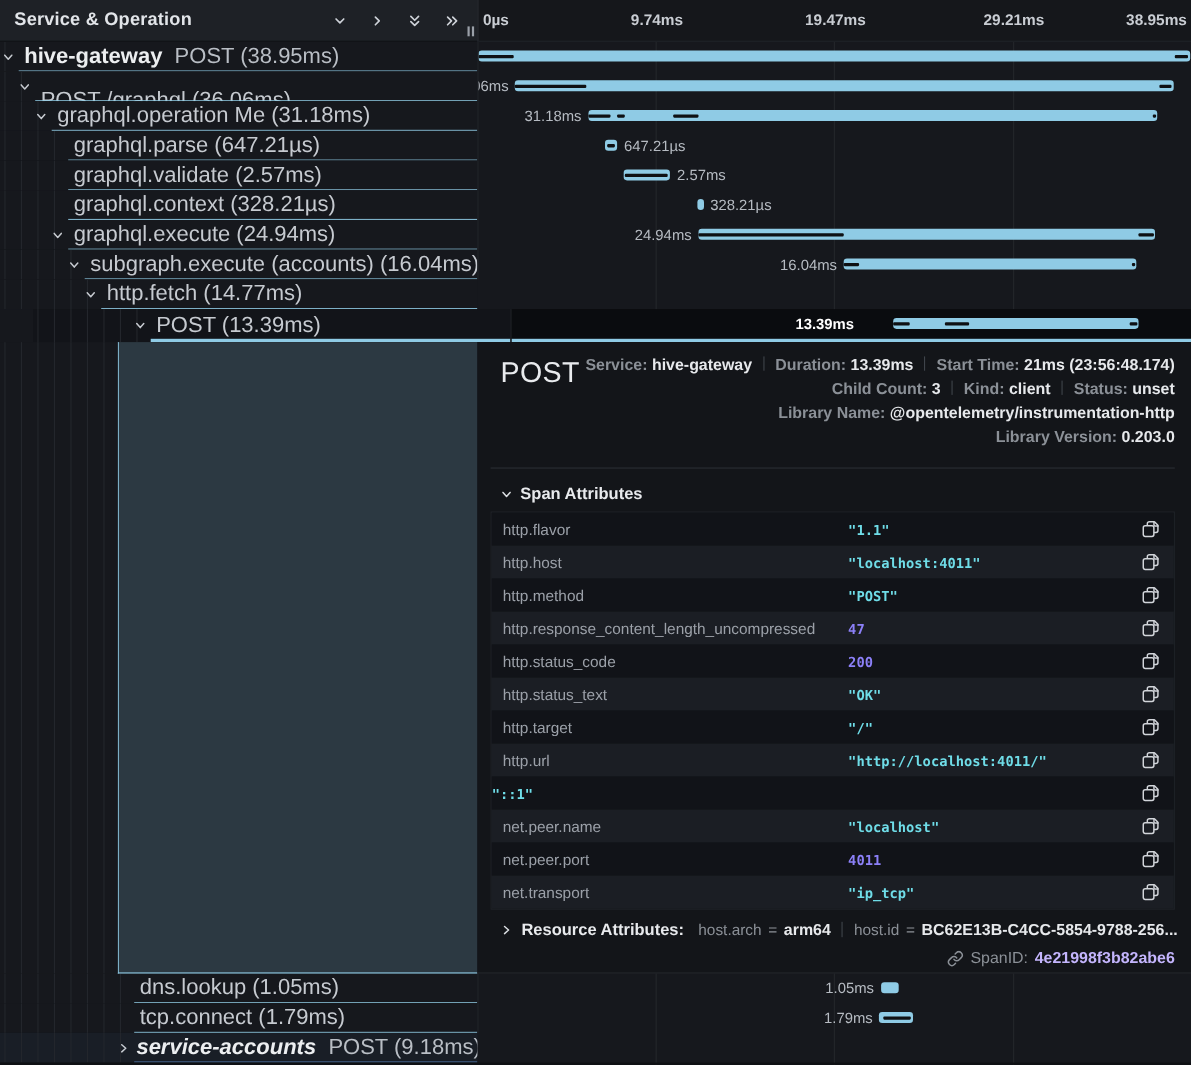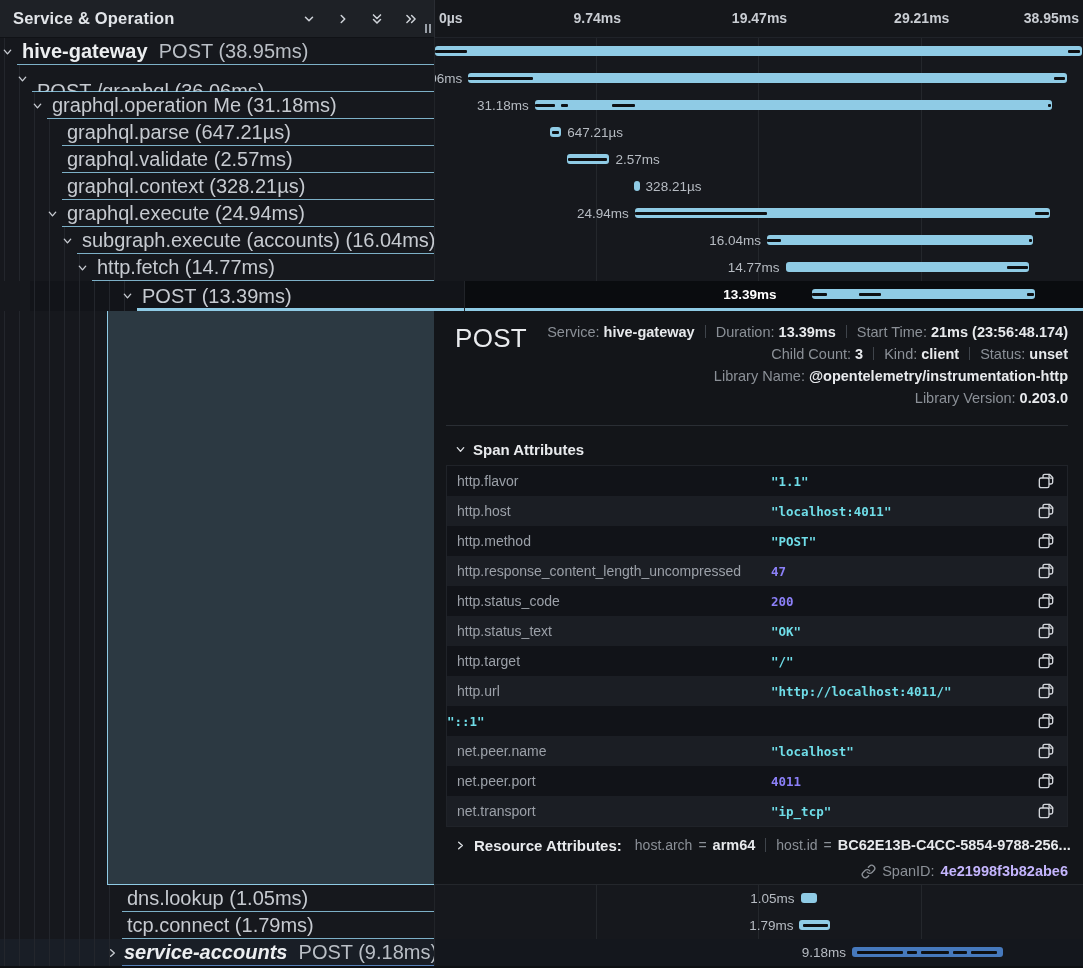--- a/index.html
+++ b/index.html
@@ -54,21 +54,21 @@
   .sel-border { position:absolute; bottom:0; height:3px; right:0; background:#8fcbe5; z-index:4; }
   
   .detail { display:flex; height:574px; position:relative; z-index:3; }
   .d-indent { width:107px; flex:0 0 107px; position:relative; background:#16181d; }
   .d-box { width:327px; flex:0 0 327px; background:#2c3942; border-left:1px solid #8fcbe5; border-bottom:1px solid #8fcbe5; }
   .d-content { flex:0 0 649px; width:649px; overflow:hidden; background:#131519; border-bottom:1px solid #24272c; padding:10px 15px 0 12px; color:#c9cdd3; }
   .d-head { display:flex; align-items:flex-start; }
   .d-title { font-size:26px; font-weight:500; color:#e9ebee; padding:2px 0 0 9px; letter-spacing:.3px; }
   .d-meta { margin-left:auto; text-align:right; font-size:14.5px; }
   .d-meta-row { height:22px; line-height:22px; white-space:nowrap; }
-  .m-label { color:#8b9097; }
+  .m-label { color:#8b9097;font-weight:bold; }
   .m-value { color:#e7e9ec; font-weight:700; }
   .m-sep { display:inline-block; width:1px; height:13px; background:#3f444b; margin:0 10px; vertical-align:-1px; }
   .d-divider { height:1px; background:#2a2e34; margin-top:16px; }
   .sec-head { display:flex; align-items:center; gap:7px; margin-top:14px; height:18px; padding-left:9px; }
   .sec-head .chev { color:#dadde1; display:flex; }
   .sec-title { font-size:15px; font-weight:700; color:#e8eaed; }
   .attr-table { margin-top:7px; border:1px solid #202329; }
   .attr-row { display:flex; align-items:center; height:30px; --rowbg:#111318; background:var(--rowbg);justify-content:center; }
   .attr-row:nth-child(even) { --rowbg:#1b1e24; }
   .attr-key { width:324px; padding-left:10px; font-size:14px; color:#9ba0a8; overflow:hidden; white-space:nowrap; }
@@ -293,25 +293,20 @@
           <i class="guide" style="left: 64px;"></i>
           <i class="guide" style="left: 79px;"></i>
           <span class="twisty" style="left: 76px;">
             <svg width="11" height="11" viewBox="0 0 24 24" fill="none" stroke="currentColor" stroke-width="3" stroke-linecap="round" stroke-linejoin="round">
               <polyline points="5 8 12 16 19 8"></polyline>
             </svg>
           </span>
           <span class="lbl" style="left: 97px;"><span class="op-only">http.fetch (14.77ms)</span></span>
           <i class="name-border" style="left: 92px; background: rgba(143, 203, 229, 0.85);"></i>
         </div>
-        <div class="cell-tl">
-          <div class="bar" style="left: 350.577px; width: 242.938px; background: rgb(143, 203, 229);"></div>
-          <div class="stripe" style="left: 571.853px; width: 21.1612px; background: rgb(14, 16, 19);"></div>
-          <span class="dur" style="right: 303.423px;">14.77ms</span>
-        </div>
       </div>
       <div class="row selected">
         <div class="cell-name">
           <i class="guide" style="left: 4px;"></i>
           <i class="guide" style="left: 19px;"></i>
           <i class="guide" style="left: 34px;"></i>
           <i class="guide" style="left: 49px;"></i>
           <i class="guide" style="left: 64px;"></i>
           <i class="guide" style="left: 79px;"></i>
           <i class="guide" style="left: 94px;"></i>
@@ -592,25 +587,16 @@
           <i class="guide" style="left: 94px;"></i>
           <i class="guide" style="left: 109px;"></i>
           <span class="twisty" style="left: 106px;">
             <svg width="11" height="11" viewBox="0 0 24 24" fill="none" stroke="currentColor" stroke-width="3" stroke-linecap="round" stroke-linejoin="round">
               <polyline points="8 5 16 12 8 19"></polyline>
             </svg>
           </span>
           <span class="lbl" style="left: 124px;"><span class="svc italic">service-accounts</span>&nbsp; <span class="op">POST (9.18ms)</span></span>
           <i class="name-border" style="left: 122px; background: rgba(88, 133, 190, 0.95);"></i>
         </div>
-        <div class="cell-tl">
-          <div class="bar" style="left: 416.893px; width: 150.795px; background: rgb(70, 121, 189);"></div>
-          <div class="stripe" style="left: 422.058px; width: 45.9882px; background: rgb(14, 16, 19);"></div>
-          <div class="stripe" style="left: 472.045px; width: 9.99743px; background: rgb(14, 16, 19);"></div>
-          <div class="stripe" style="left: 486.042px; width: 27.9928px; background: rgb(14, 16, 19);"></div>
-          <div class="stripe" style="left: 518.034px; width: 13.9964px; background: rgb(14, 16, 19);"></div>
-          <div class="stripe" style="left: 536.029px; width: 25.9933px; background: rgb(14, 16, 19);"></div>
-          <span class="dur" style="right: 237.107px;">9.18ms</span>
-        </div>
       </div>
     </div>
   <div class="filler"></div>
 </div>
 
 </body></html>

